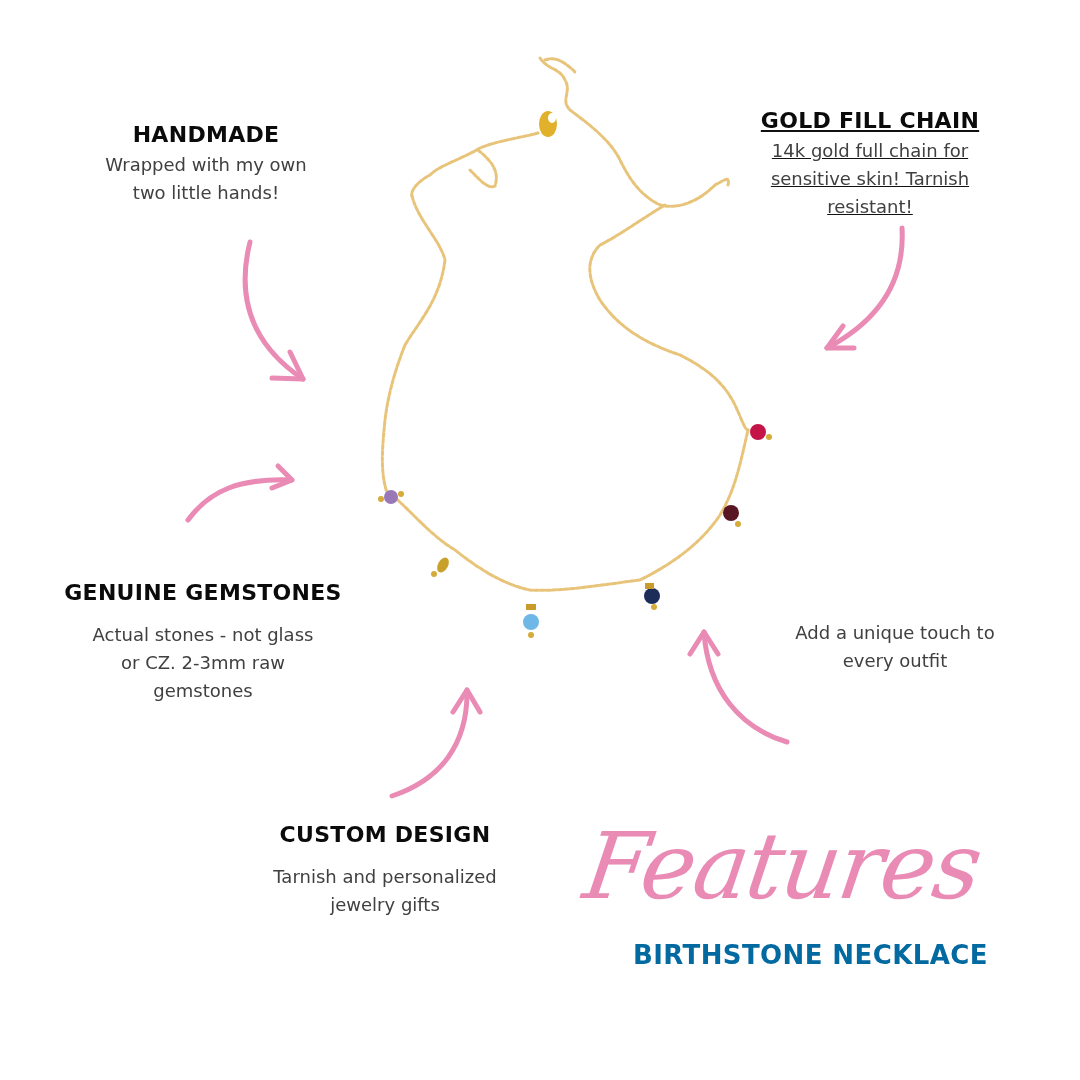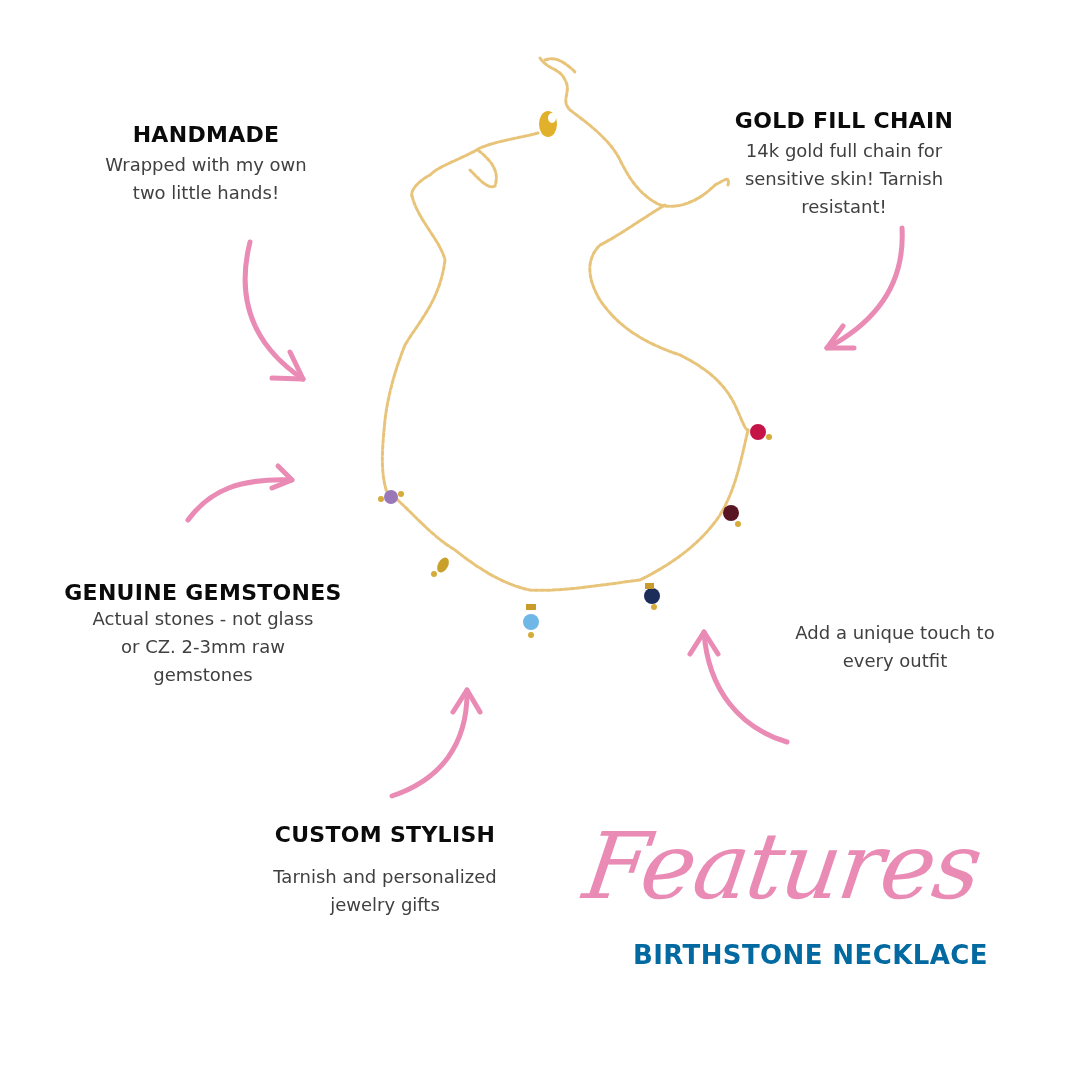--- a/index.html
+++ b/index.html
@@ -5,24 +5,24 @@
     html, body { margin: 0; padding: 0; background: #ffffff; }
     body { width: 1080px; height: 1080px; position: relative; overflow: hidden;
            font-family: "DejaVu Sans", sans-serif; color: #111111; }
     .feature { position: absolute; text-align: center; }
     .feature h2 { margin: 0; font-family: "DejaVu Sans", sans-serif; font-weight: 700;
                   font-size: 22px; letter-spacing: 0.3px; color: #0b0b0b; white-space: nowrap; }
     .feature p { margin: 0; font-family: "DejaVu Sans", sans-serif; font-weight: 400;
                  font-size: 18px; line-height: 28px; color: #404040; }
     #f-handmade { left: 56px; top: 122px; width: 300px; }
     #f-handmade p { margin-top: 4px; }
-    #f-gold { left: 709px; top: 108px; width: 270px; }
+    #f-gold { left: 735px; top: 108px; width: 270px; text-decoration: underline; }
     #f-gold p { margin-top: 4px; }
     #f-gems { left: 0px; top: 580px; width: 310px; padding-left: 48px; }
-    #f-gems p { }
+    #f-gems p { margin-top: 16px; }
     #f-elegant { left: 745px; top: 591px; width: 300px; }
     #f-elegant p { margin-top: 28px; }
     #f-custom { left: 235px; top: 822px; width: 300px; }
     #f-custom p { margin-top: 16px; }
 
     .title-script { position: absolute; left: 585px; top: 812px; width: 340px;
                     font-family: "DejaVu Serif", serif; font-style: italic;
                     font-size: 92px; line-height: 110px; color: #e98bb4;
                     letter-spacing: -2px; transform: skewX(-8deg); white-space: nowrap; }
     .subtitle { position: absolute; left: 633px; top: 940px; font-family: "DejaVu Sans", sans-serif;
@@ -130,21 +130,21 @@
 </div>
 
 <div class="feature" id="f-elegant">
   <p>
     <span>Add a unique touch to</span><br>
     <span>every outfit</span>
   </p>
 </div>
 
 <div class="feature" id="f-custom">
-  <h2>CUSTOM STYLISH</h2>
+  <h2>CUSTOM DESIGN</h2>
   <p>
     <span>Tarnish and personalized</span><br>
     <span>jewelry gifts</span>
   </p>
 </div>
 
 <div class="title-script">Features</div>
 <div class="subtitle">BIRTHSTONE NECKLACE</div>
 
 </body></html>

